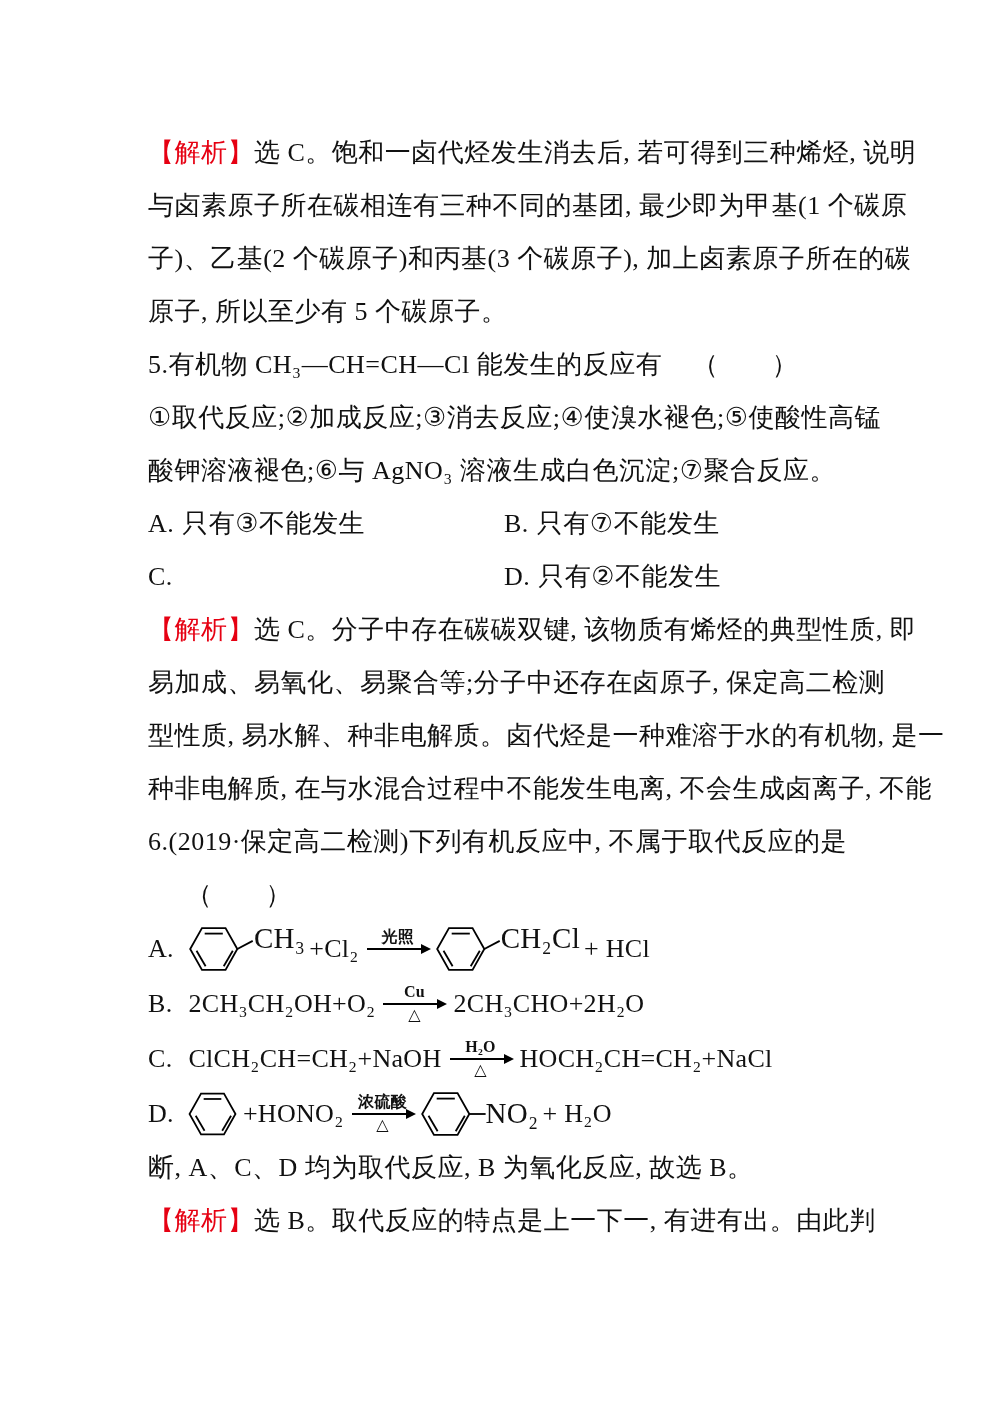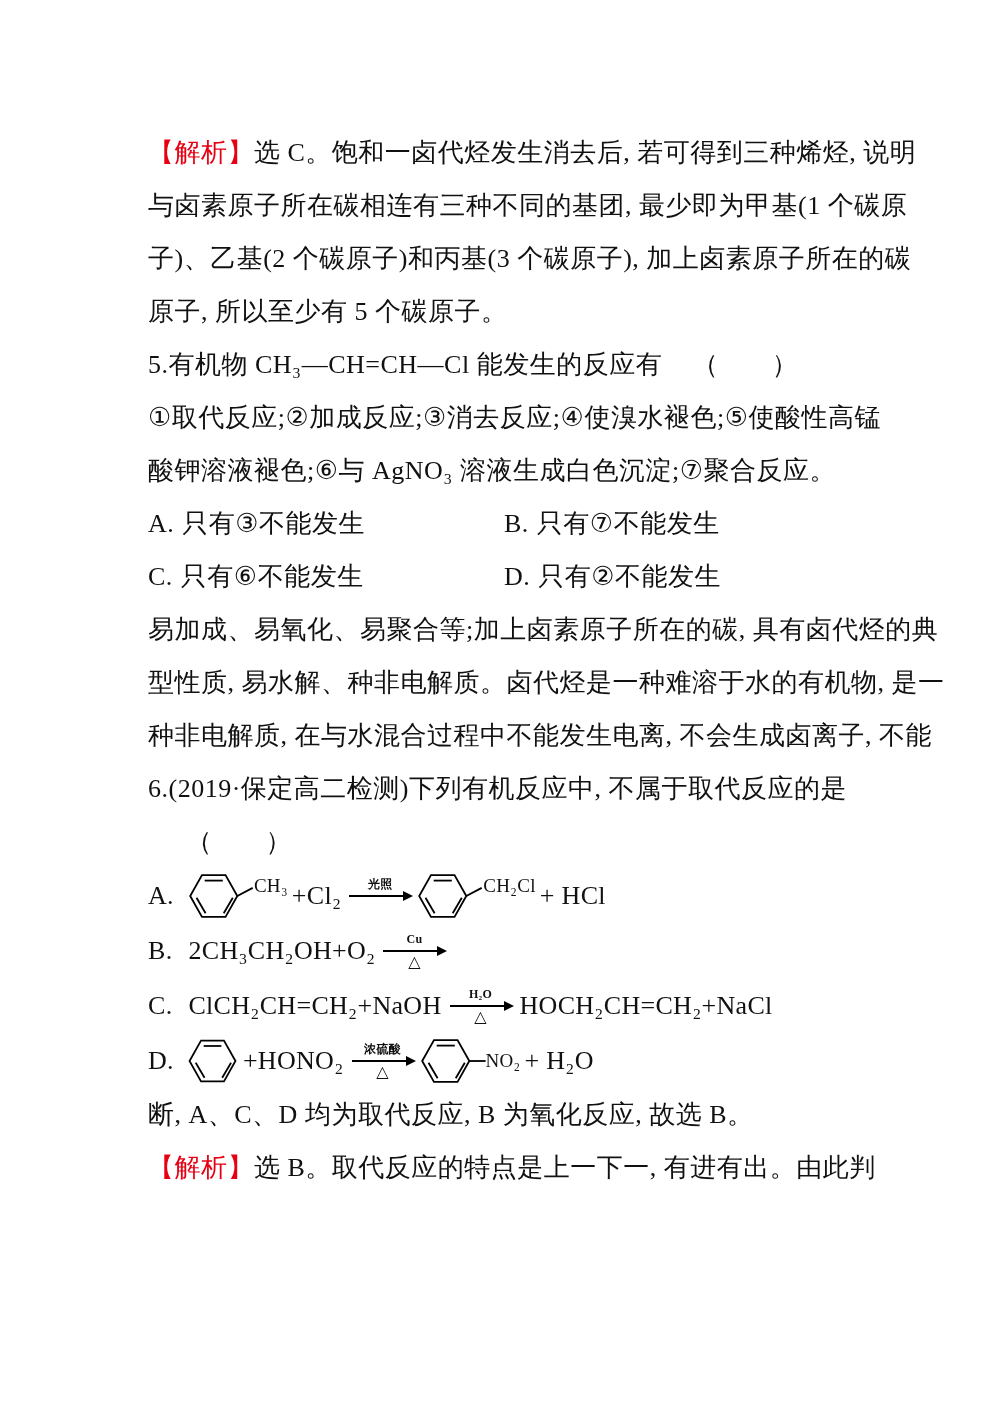--- a/index.html
+++ b/index.html
@@ -30,34 +30,34 @@
     align-items:center;
     height:55px;
     font-size:26px;
     white-space:nowrap;
     letter-spacing:0.3px;
   }
   .chem-row .opt-letter{margin-right:12px;}
   .formula{margin:0 4px;}
   .ring-group{display:inline-flex;align-items:center;}
   .ring-group svg{display:block;}
-  .sub-label{font-size:19px;}
+  .sub-label{font-size:29px;}
   .sub-raised{transform:translateY(-10px);margin-left:-2px;}
   .sub-center{margin-left:-2px;}
   .rxn-arrow{
     display:inline-flex;
     flex-direction:column;
     align-items:center;
     justify-content:center;
     min-width:62px;
     margin:0 4px;
     vertical-align:middle;
   }
   .arrow-above{
-    font-size:12px;font-weight:700;line-height:18px;min-height:18px;
+    font-size:16px;font-weight:700;line-height:18px;min-height:18px;
   }
   .arrow-below{
     font-size:16px;line-height:18px;min-height:18px;
   }
   .arrow-body{
     position:relative;
     align-self:stretch;
     height:2px;background:#000;margin:2px 0 1px 0;
   }
   .arrow-body::after{
@@ -90,31 +90,31 @@
           <span>只有③不能发生</span>
         </div>
       <div class="opt-cell">
           <span class="opt-letter">B.</span>
           <span>只有⑦不能发生</span>
         </div>
     </div>
     <div class="opt-row line">
       <div class="opt-cell">
           <span class="opt-letter">C.</span>
-          <span>只有⑥不能发生</span>
         </div>
       <div class="opt-cell">
           <span class="opt-letter">D.</span>
           <span>只有②不能发生</span>
         </div>
     </div>
   </div>
 
   <div>
-    <div class="line">易加成、易氧化、易聚合等;加上卤素原子所在的碳, 具有卤代烃的典</div>
+    <div class="line"><span class="tag-red">【解析】</span><span>选 C。分子中存在碳碳双键, 该物质有烯烃的典型性质, 即</span></div>
+    <div class="line">易加成、易氧化、易聚合等;分子中还存在卤原子, 保定高二检测</div>
     <div class="line">型性质, 易水解、种非电解质。卤代烃是一种难溶于水的有机物, 是一</div>
     <div class="line">种非电解质, 在与水混合过程中不能发生电离, 不会生成卤离子, 不能</div>
   </div>
 
   <div>
     <div class="line">6.(2019·保定高二检测)下列有机反应中, 不属于取代反应的是</div>
     <div class="line bracket-line">（　　）</div>
 
     <div class="chem-row">
       <span class="opt-letter">A.</span>
@@ -148,20 +148,21 @@
     </div>
 
     <div class="chem-row">
       <span class="opt-letter">B.</span>
       <span class="formula">2CH₃CH₂OH+O₂</span>
       <span class="rxn-arrow">
         <span class="arrow-above">Cu</span>
         <span class="arrow-body"></span>
         <span class="arrow-below">△</span>
       </span>
+      <span class="formula">2CH₃CHO+2H₂O</span>
     </div>
 
     <div class="chem-row">
       <span class="opt-letter">C.</span>
       <span class="formula">ClCH₂CH=CH₂+NaOH</span>
       <span class="rxn-arrow">
         <span class="arrow-above">H₂O</span>
         <span class="arrow-body"></span>
         <span class="arrow-below">△</span>
       </span>

